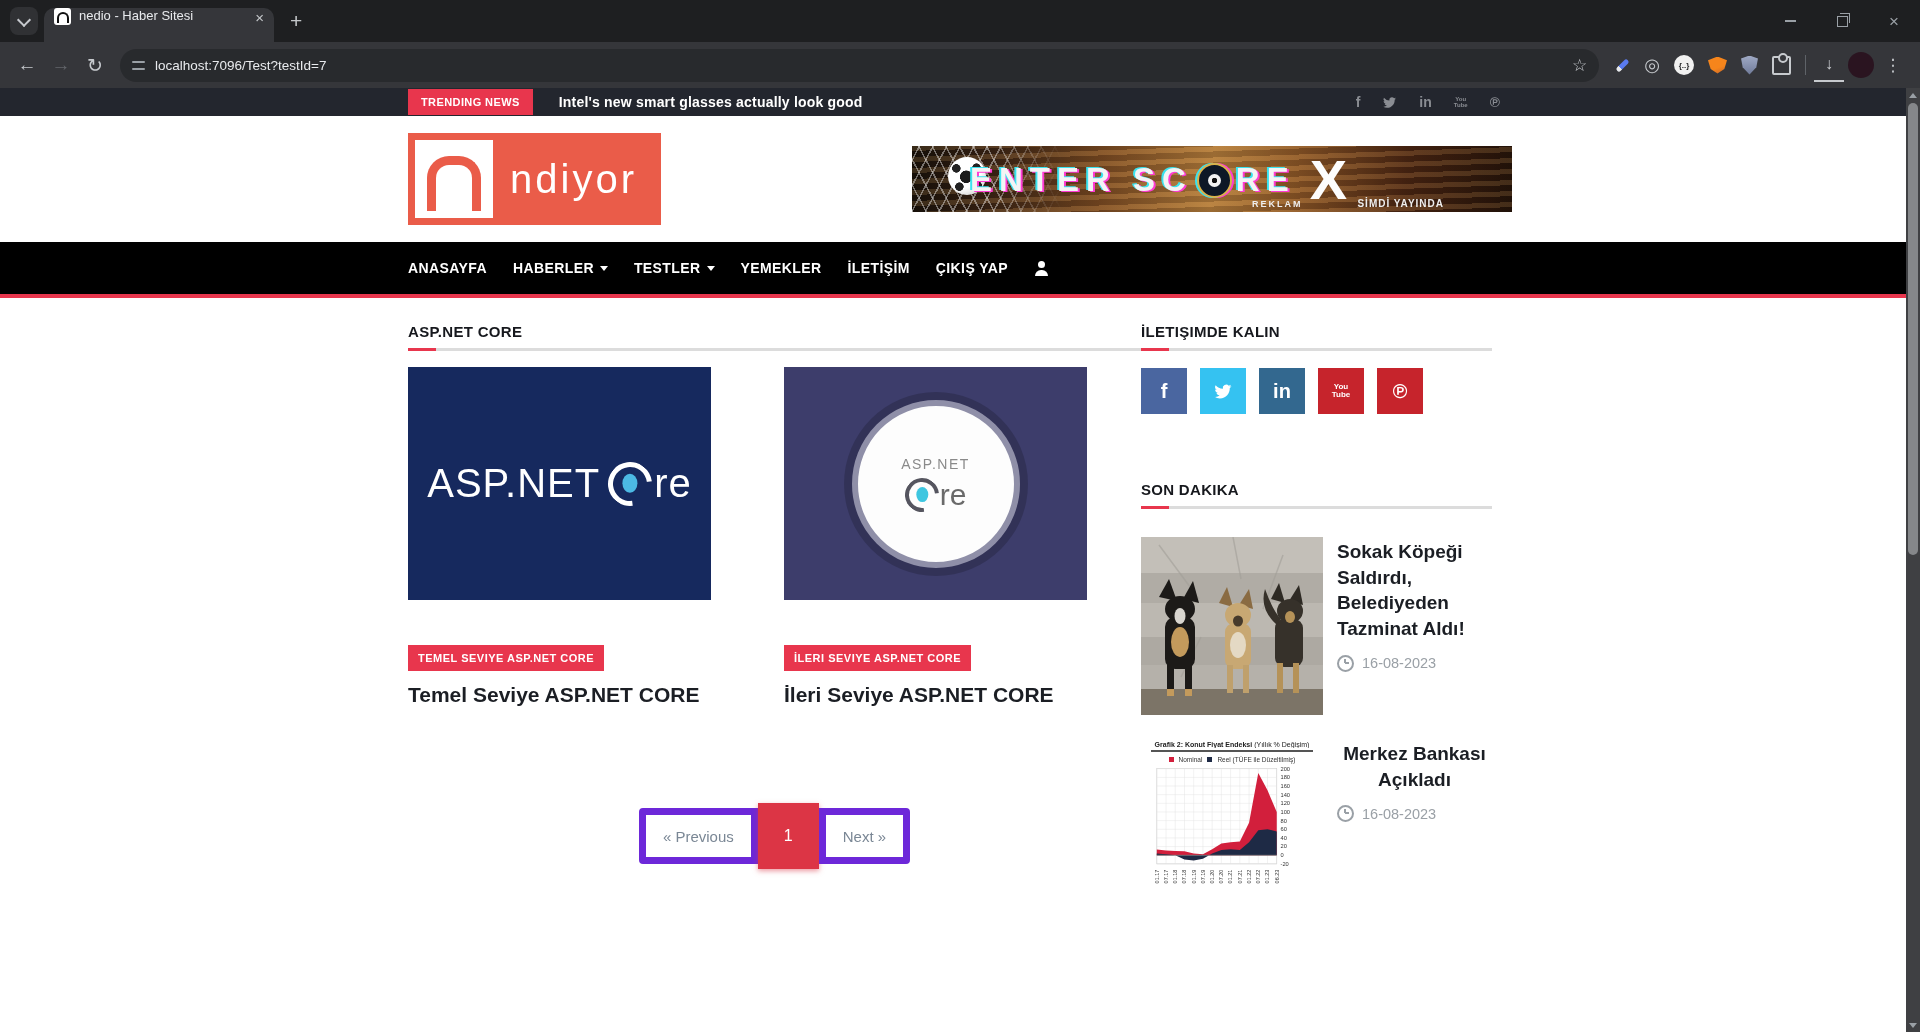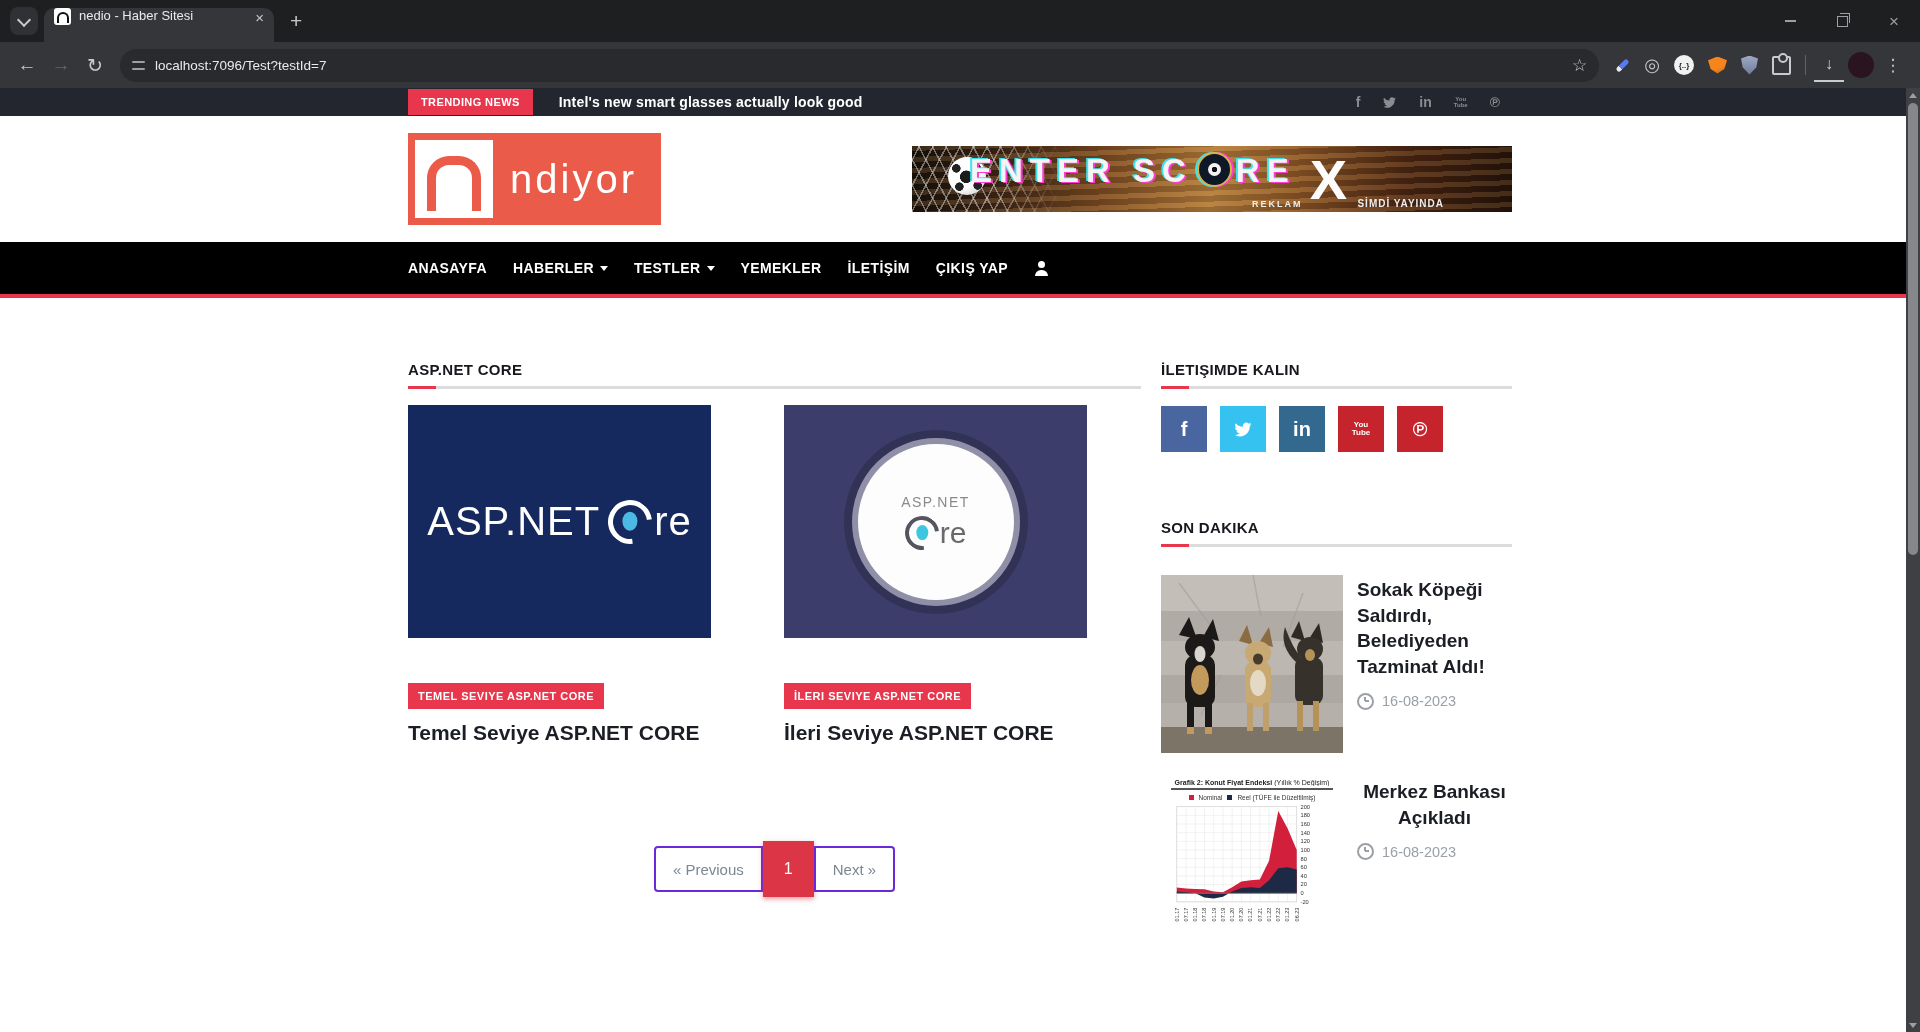--- a/index.html
+++ b/index.html
@@ -102,21 +102,21 @@
                  repeating-linear-gradient(-62deg,rgba(255,255,255,.5) 0 1.5px,transparent 1.5px 12px);
       -webkit-mask-image:linear-gradient(to right,#000 55%,transparent);
       mask-image:linear-gradient(to right,#000 55%,transparent);}
   .ad-ball{position:absolute;left:36px;top:11px;width:38px;height:38px;border-radius:50%;z-index:2;
       background:radial-gradient(circle at 48% 52%,#1c1c1c 0 6px,transparent 6.5px),
                  radial-gradient(circle at 22% 30%,#222 0 4px,transparent 4.5px),
                  radial-gradient(circle at 75% 28%,#222 0 4px,transparent 4.5px),
                  radial-gradient(circle at 30% 78%,#222 0 4px,transparent 4.5px),
                  radial-gradient(circle at 78% 75%,#222 0 4px,transparent 4.5px),
                  radial-gradient(circle at 35% 30%,#ffffff 55%,#b9b9b9);}
-  .ad-text{position:absolute;left:58px;top:6px;right:6px;z-index:3;display:flex;gap:4px;}
+  .ad-text{position:absolute;left:58px;top:6px;right:6px;z-index:3;display:flex;align-items:center;gap:4px;}
   .ad-words{font-size:33px;font-weight:800;letter-spacing:7px;color:#f4f4f4;white-space:nowrap;
       text-shadow:-2px -1px 0 #3ae3ef,2px 1px 0 #ff3bd4;}
   .ad-badge{width:31px;height:31px;border-radius:50%;background:#0e1826;border:2px solid #d9b24a;flex:none;
       display:flex;align-items:center;justify-content:center;box-shadow:-2px 0 0 #3ae3ef,2px 0 0 #ff3bd4;}
   .ad-badge i{width:13px;height:13px;border-radius:50%;display:block;
       background:radial-gradient(circle at 50% 50%,#111 0 2.5px,transparent 3px),#f2f2f2;}
   .ad-x{font-size:56px;font-weight:900;color:#fdfdfd;line-height:1;margin-left:10px;}
   .ad-caption-l{position:absolute;left:340px;bottom:3px;color:#eee;font-size:9px;font-weight:bold;
       letter-spacing:2px;z-index:3;}
   .ad-caption-r{position:absolute;right:68px;bottom:3px;color:#eee;font-size:10px;font-weight:bold;
@@ -128,21 +128,21 @@
   .nav-link{color:#fff;font-size:14px;font-weight:bold;letter-spacing:.4px;text-decoration:none;
       display:flex;align-items:center;gap:6px;cursor:pointer;}
   .caret{width:0;height:0;border-left:4px solid transparent;border-right:4px solid transparent;
       border-top:5px solid #fff;display:block;}
   .person{width:15px;height:15px;position:relative;display:block;}
   .person::before{content:'';position:absolute;top:0;left:4px;width:7px;height:7px;border-radius:50%;background:#fff;}
   .person::after{content:'';position:absolute;bottom:0;left:1px;width:13px;height:6px;
       border-radius:7px 7px 0 0;background:#fff;}
 
   
-  .content{display:flex;gap:20px;padding-top:62px;}
+  .content{display:flex;padding-top:24px;}
   .col-left{width:733px;flex:none;}
   .sidebar{width:351px;flex:none;}
   .sec-title{margin:0;font-size:15px;font-weight:800;color:#16181d;letter-spacing:.3px;line-height:20px;}
   .divider{margin-top:6px;height:3px;background:#dcdcdc;position:relative;}
   .divider::before{content:'';position:absolute;left:0;top:0;width:28px;height:3px;background:var(--red);}
 
   .cards{display:flex;gap:73px;margin-top:16px;}
   .card{width:303px;}
   .card-img{width:303px;height:233px;cursor:pointer;}
   .card-img.navy{background:var(--card1);display:flex;align-items:center;justify-content:center;}
@@ -161,21 +161,21 @@
   .core-line .ring2{width:34px;height:34px;border:4.5px solid #55555f;border-right-color:transparent;
       border-radius:50%;transform:rotate(38deg);position:relative;flex:none;box-sizing:border-box;}
   .core-line .ring2::after{content:'';position:absolute;left:50%;top:50%;width:12px;height:15px;margin:-8px 0 0 -6px;
       border-radius:50%;background:#3ec6e0;transform:rotate(-38deg);}
   .core-line .t2{font-size:30px;margin-left:1px;}
   .card-badge{display:inline-block;margin-top:45px;background:var(--red);color:#fff;font-size:11px;
       font-weight:bold;letter-spacing:.5px;padding:7px 10px;cursor:pointer;}
   .card-title{margin:12px 0 0;font-size:21px;font-weight:800;color:#1b1e24;cursor:pointer;}
 
   .pagination{margin-top:96px;display:flex;justify-content:center;align-items:center;}
-  .pg{height:42px;display:flex;align-items:center;padding:0 17px;border:2px solid #6d28d9;background:#fff;
+  .pg{height:42px;display:flex;align-items:center;padding:0 17px;border:7px solid #6d28d9;background:#fff;
       color:#7a8795;font-size:15px;cursor:pointer;}
   .pg.prev{border-radius:4px 0 0 4px;}
   .pg.next{border-radius:0 4px 4px 0;}
   .pg.active{height:52px;padding:0 19px;background:var(--pgact);border-color:var(--pgact);color:#fff;
       font-size:16px;box-shadow:0 2px 5px rgba(220,53,69,.5);}
 
   
   .social-row{display:flex;gap:13px;margin-top:17px;}
   .sbtn{width:46px;height:46px;display:flex;align-items:center;justify-content:center;color:#fff;cursor:pointer;}
   .sbtn .glyph{font-size:20px;font-weight:bold;}

